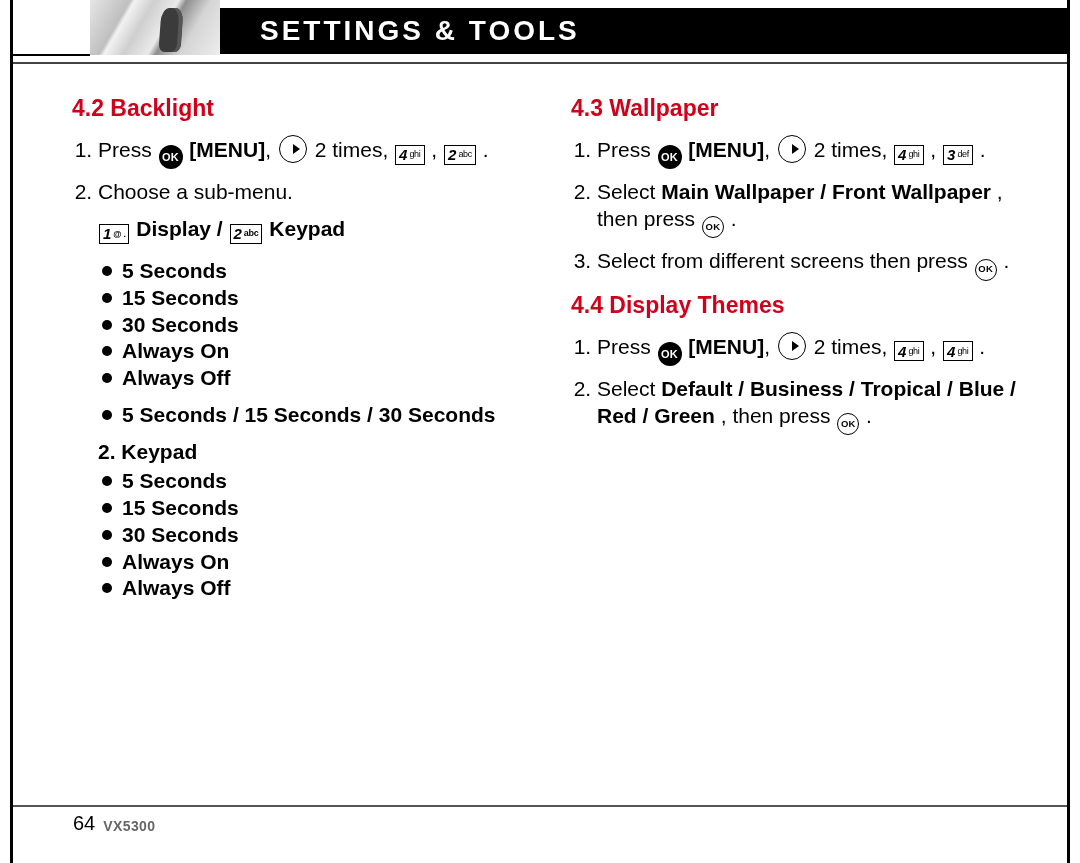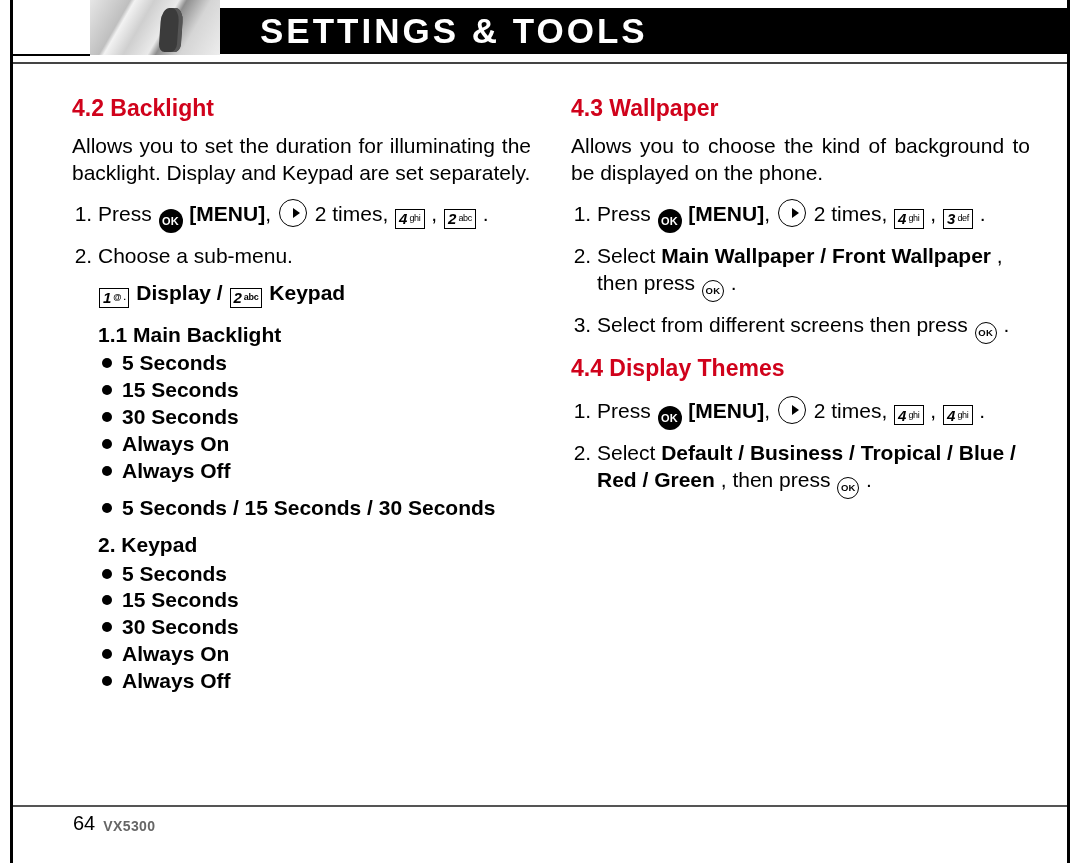--- a/index.html
+++ b/index.html
@@ -51,21 +51,21 @@
     left: 220px; right: 13px; top: 8px;
     height: 46px;
     background: #000;
     color: #fff;
     font-family: "Arial Black", Arial, sans-serif;
     font-weight: 900;
     letter-spacing: 3px;
     display: flex;
     align-items: center;
     padding-left: 40px;
-    font-size: 35px;
+    font-size: 28px;
   }
   .rule-under {
     position: absolute;
     left: 13px; right: 13px; top: 62px;
     height: 2px;
     background: #444;
   }
   .rule-left-of-photo {
     position: absolute;
     left: 13px; top: 54px;
@@ -215,21 +215,20 @@
     <span>SETTINGS &amp; TOOLS</span>
   </div>
   <div class="rule-left-of-photo"></div>
   <div class="rule-under"></div>
 </div>
 
 <div class="content">
 
   <div class="col">
     <div class="section-head">4.2 Backlight</div>
-    <div class="intro">Allows you to set the duration for illuminating the backlight. Display and Keypad are set separately.</div>
     <ol class="steps">
       <li>
         <span>Press </span>
         <span class="ok-btn">OK</span>
         <span class="menu-word">[MENU]</span>, 
         <span class="nav-right"></span>
         <span> 2 times, </span>
         <span class="key-box">
             <span class="num">4</span>
             <span class="sub">ghi</span>
@@ -248,21 +247,20 @@
         </span>
       <span> Display /  </span>
       <span class="key-box">
           <span class="num">2</span>
           <span class="sub">abc</span>
         </span>
       <span> Keypad</span>
     </div>
 
     <div class="sublist">
-      <div class="sub-head">1.1 Main Backlight</div>
       <ul class="bullets">
         <li>5 Seconds</li>
         <li>15 Seconds</li>
         <li>30 Seconds</li>
         <li>Always On</li>
         <li>Always Off</li>
       </ul>
       <ul class="bullets">
         <li>5 Seconds / 15 Seconds / 30 Seconds</li>
       </ul>
@@ -272,21 +270,20 @@
         <li>15 Seconds</li>
         <li>30 Seconds</li>
         <li>Always On</li>
         <li>Always Off</li>
       </ul>
     </div>
   </div>
 
   <div class="col">
     <div class="section-head">4.3 Wallpaper</div>
-    <div class="intro">Allows you to choose the kind of background to be displayed on the phone.</div>
     <ol class="steps">
       <li>
         <span>Press </span>
         <span class="ok-btn">OK</span>
         <span class="menu-word">[MENU]</span>, 
         <span class="nav-right"></span>
         <span> 2 times, </span>
         <span class="key-box">
             <span class="num">4</span>
             <span class="sub">ghi</span>

